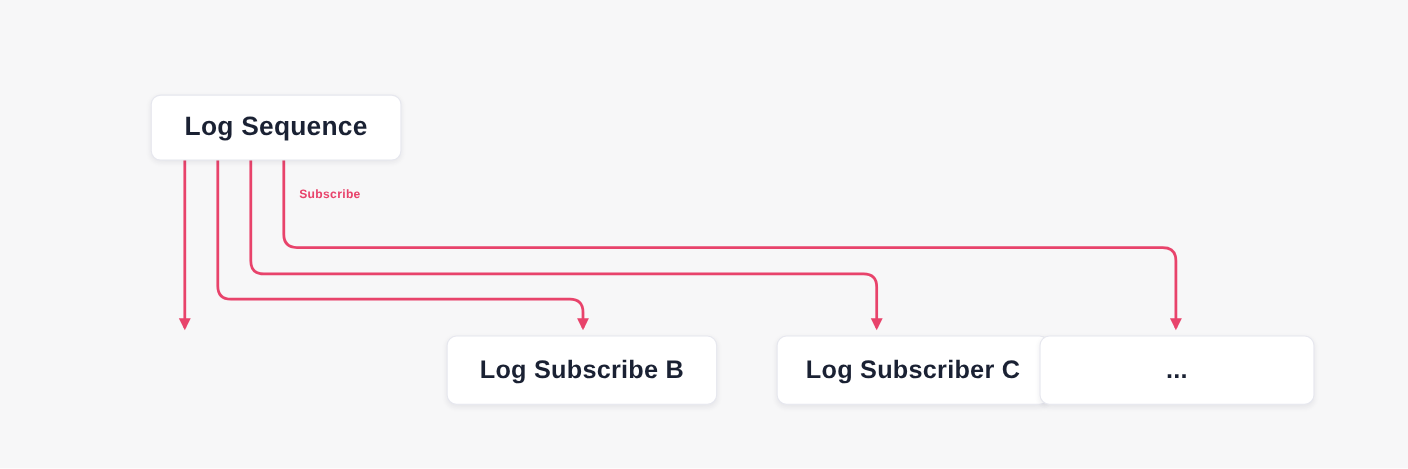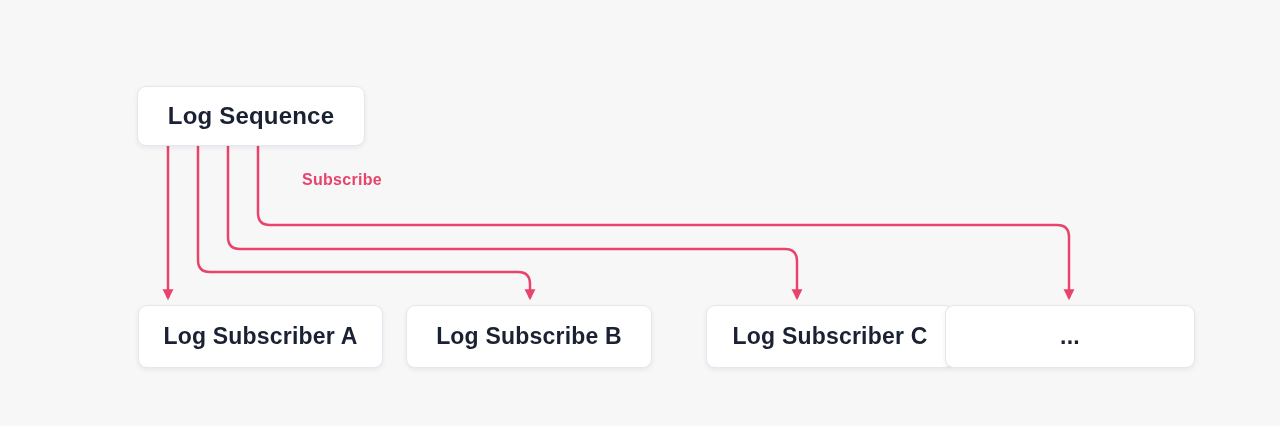--- a/index.html
+++ b/index.html
@@ -45,25 +45,24 @@
     z-index:2;
   }
   .node-subscriber-a{left:138px;width:245px;}
   .node-subscriber-b{left:406px;width:246px;}
   .node-subscriber-c{left:706px;width:248px;}
   .node-subscriber-more{left:945px;width:250px;}
   .edge-label{
     position:absolute;
     left:272px;top:171px;
     color:var(--accent);
-    font-size:16px;
+    font-size:11px;
     font-weight:700;
     letter-spacing:0.3px;
     z-index:2;
-    margin-left:30px;
   }
 </style>
 </head>
 <body>
 
 <div class="canvas">
 
   <svg class="connectors" viewBox="0 0 1280 426" xmlns="http://www.w3.org/2000/svg">
     <defs>
       <marker id="arrowhead" markerUnits="userSpaceOnUse" viewBox="0 0 12 12" markerWidth="13" markerHeight="13" refX="9" refY="6" orient="auto">
@@ -84,23 +83,20 @@
     <circle cx="228" cy="123" r="5.5" fill="#ffffff" stroke="var(--accent)" stroke-width="2"></circle>
     <circle cx="258" cy="123" r="5.5" fill="#ffffff" stroke="var(--accent)" stroke-width="2"></circle>
   </svg>
 
   <div class="node node-sequence">
     <span>Log Sequence</span>
   </div>
 
   <div class="edge-label">Subscribe</div>
 
-  <div class="node node-subscriber node-subscriber-a">
-    <span>Log Subscriber A</span>
-  </div>
 
   <div class="node node-subscriber node-subscriber-b">
     <span>Log Subscribe B</span>
   </div>
 
   <div class="node node-subscriber node-subscriber-c">
     <span>Log Subscriber C</span>
   </div>
 
   <div class="node node-subscriber node-subscriber-more">

